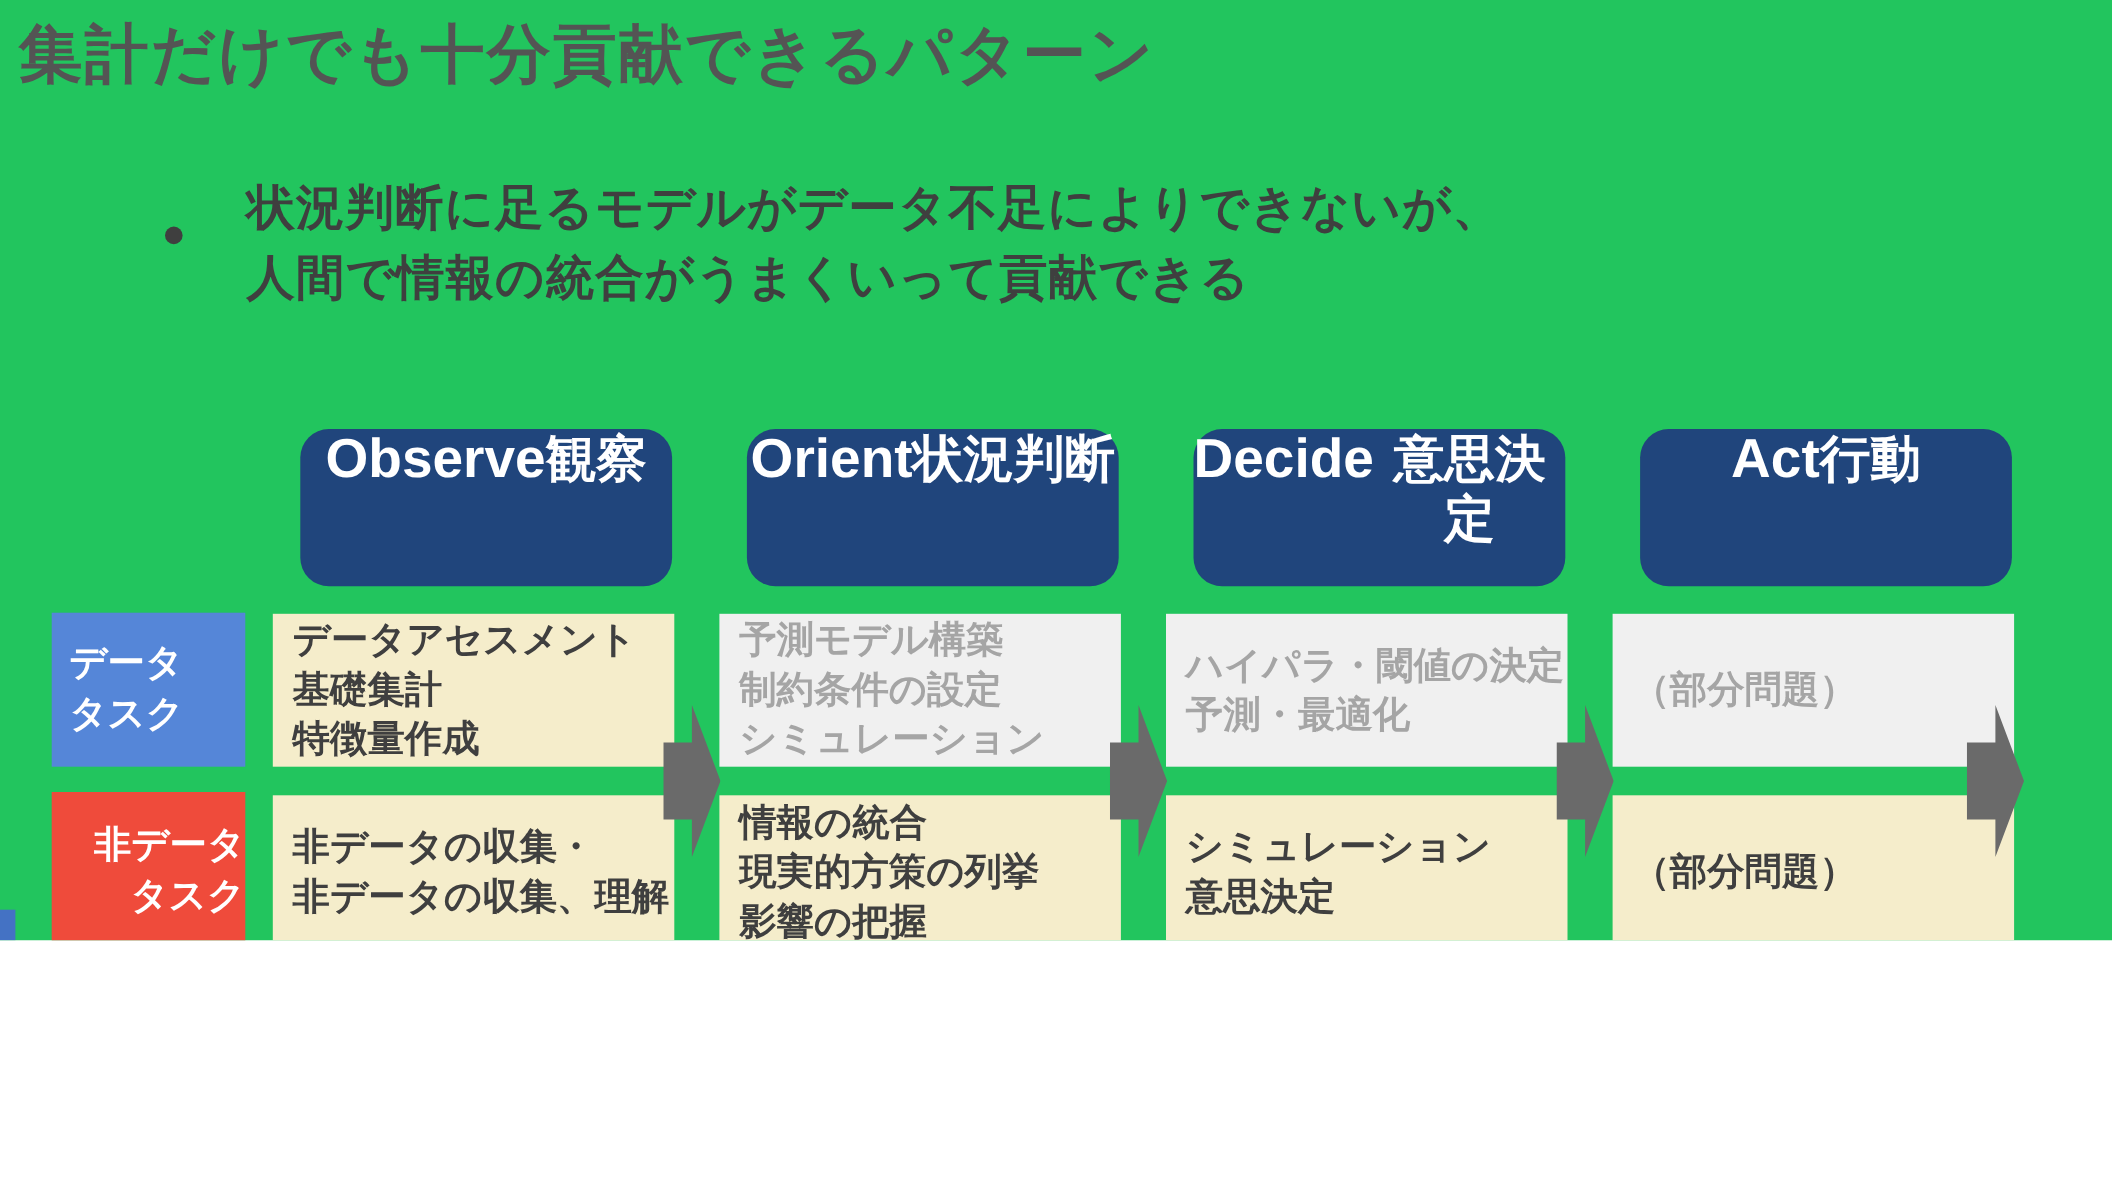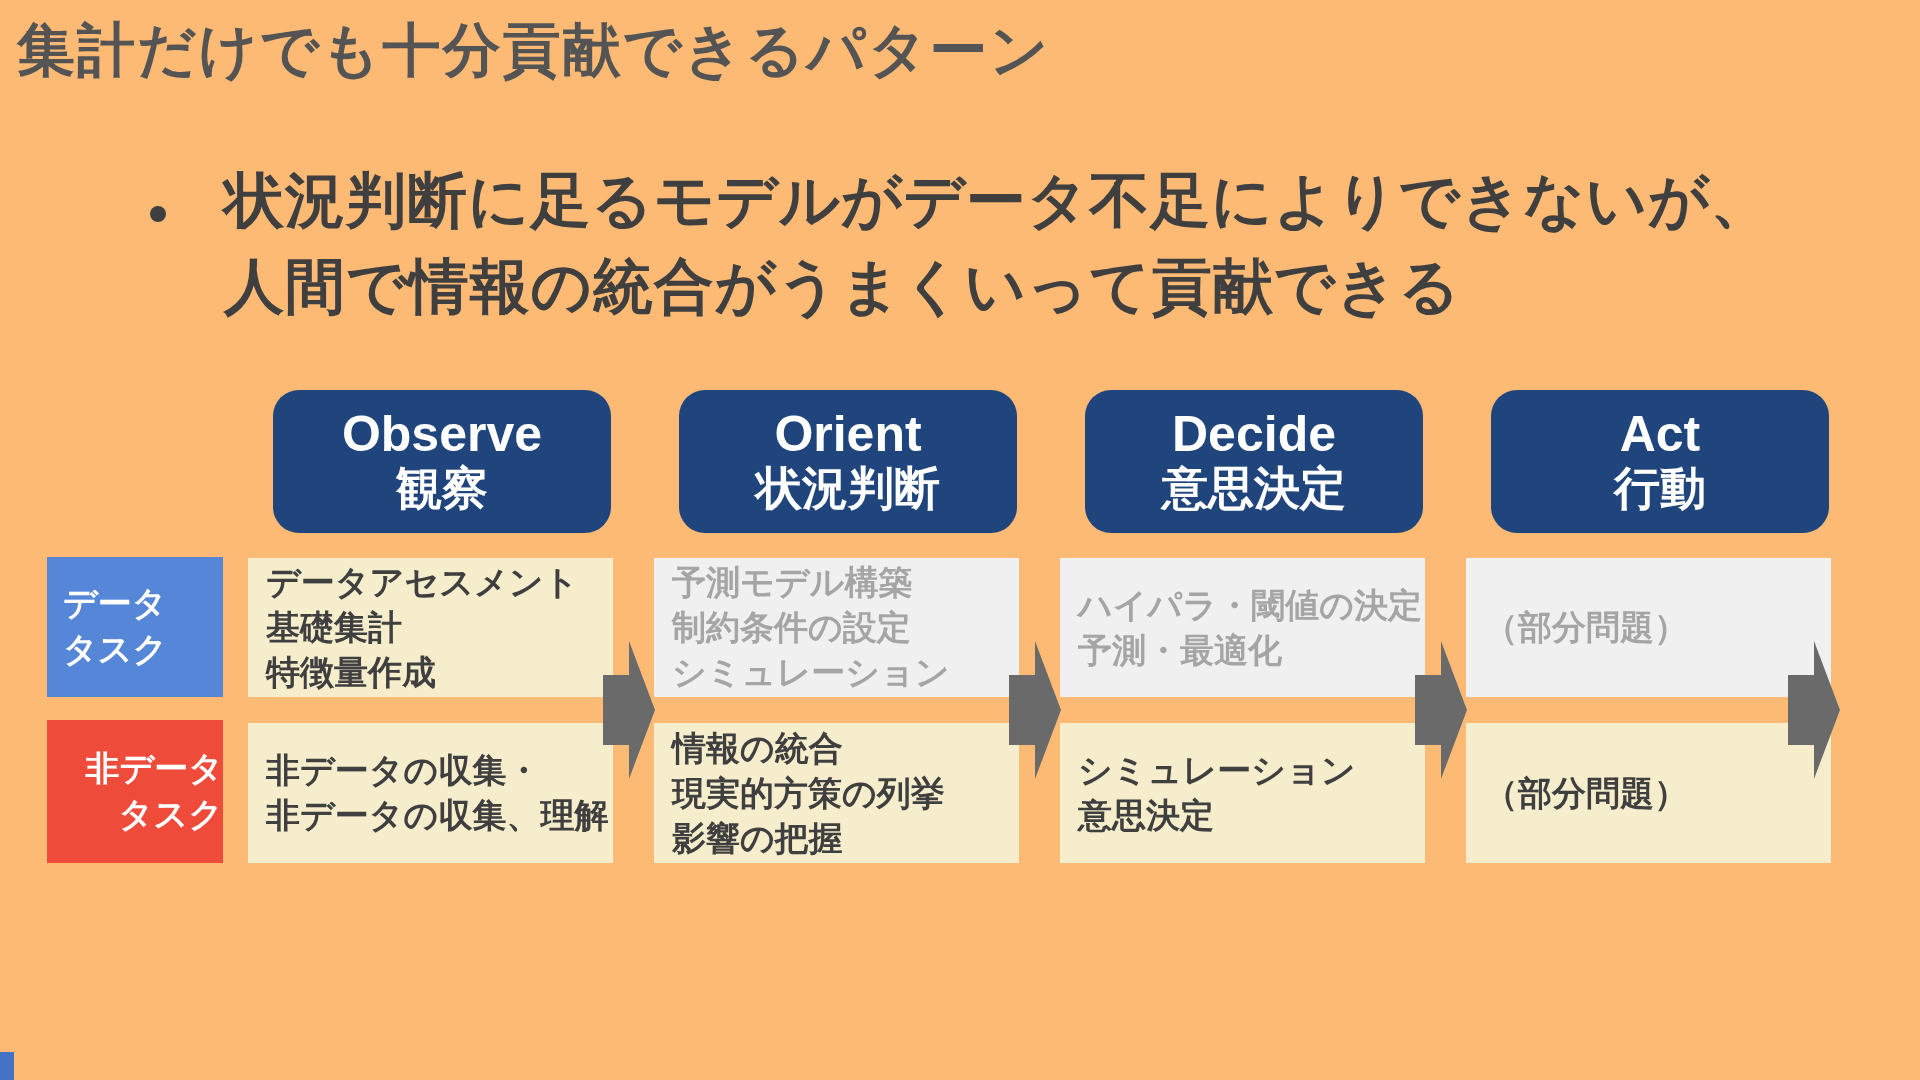--- a/index.html
+++ b/index.html
@@ -1,35 +1,35 @@
 <!DOCTYPE html>
 <html><head>
 <meta charset="utf-8">
 <style>
   html,body { margin:0; padding:0; background:#ffffff; }
   .slide {
-    position:relative; width:1920px; height:1080px; background:#fdba74; overflow:hidden;
+    position:relative; width:1920px; height:855px; background:#22c55e; overflow:hidden;
     font-family:"Liberation Sans","DejaVu Sans",sans-serif; font-weight:bold;
   }
   .slide-title {
     position:absolute; left:17px; top:14px; font-size:58px; line-height:1.25;
     color:#545454; letter-spacing:2px; white-space:nowrap;
   }
   .bullet-dot {
     position:absolute; left:150px; top:206px; width:16px; height:16px;
     border-radius:50%; background:#3F3F3F;
   }
   .bullet-text {
-    position:absolute; left:224px; top:158px; font-size:60px; line-height:1.44;
+    position:absolute; left:224px; top:158px; font-size:44px; line-height:1.44;
     color:#3F3F3F; letter-spacing:1px; white-space:nowrap;
   }
   .hdr {
     position:absolute; top:390px; height:143px; width:338px; background:#20457C;
-    border-radius:26px; color:#ffffff; display:flex; flex-direction:column;
-    align-items:center; justify-content:center; text-align:center;
+    border-radius:26px; color:#ffffff; display:flex; flex-direction:row;
+    align-items:flex-start; justify-content:center; text-align:center;
   }
   .hdr .en { font-size:50px; line-height:1.08; }
   .hdr .ja { font-size:46px; line-height:1.18; }
   .c1{left:273px} .c2{left:679px} .c3{left:1085px} .c4{left:1491px}
 
   .row-label {
     position:absolute; left:47px; width:176px; color:#ffffff; box-sizing:border-box;
     display:flex; flex-direction:column; justify-content:center; padding-left:16px;
     font-size:34px; line-height:1.34;
   }

